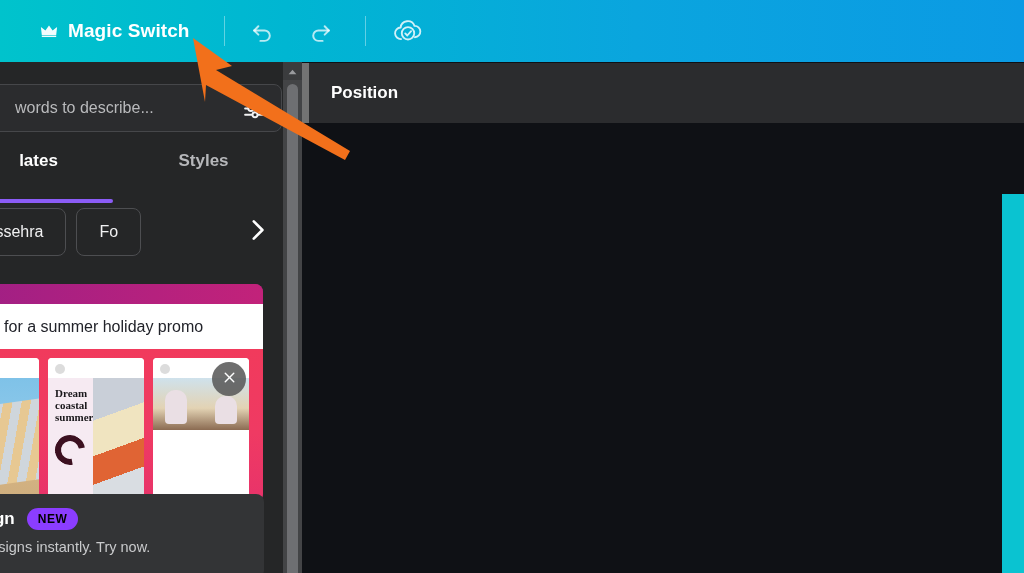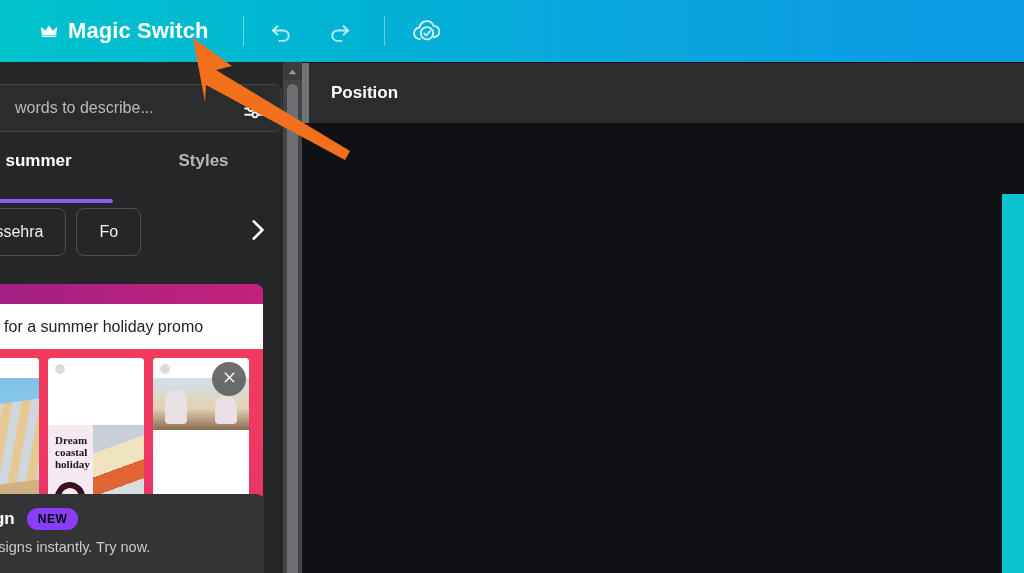--- a/index.html
+++ b/index.html
@@ -17,21 +17,21 @@
     background: linear-gradient(90deg, #00c3cc 0%, #00b6d2 28%, #0aa5de 62%, #0b9ae4 100%);
     display: flex; align-items: center;
   }
   .magic-btn {
     display: flex; align-items: center; gap: 10px;
     margin-left: 34px; height: 40px; padding: 0 6px;
     cursor: pointer;
   }
   .crown-ico { width: 18px; height: 14px; display: block; }
   .magic-label {
-    color: #ffffff; font-size: 22px; font-weight: bold;
+    color: #ffffff; font-size: 19px; font-weight: bold;
     letter-spacing: 0.1px; white-space: nowrap;
   }
   .tb-div { width: 1px; height: 30px; background: rgba(255,255,255,0.38); }
   .tb-div.d1 { margin-left: 28px; }
   .tb-div.d2 { margin-left: 22px; }
   .tb-ico {
     width: 44px; height: 44px; display: flex; align-items: center; justify-content: center;
     cursor: pointer;
   }
   .tb-ico.u { margin-left: 16px; }
@@ -137,21 +137,21 @@
   .thumb-art { position: absolute; left: 0; top: 20px; right: 0; bottom: 0; }
 
   
   .t1 { background: linear-gradient(180deg,#7fc2e8 0%, #8ec9ea 40%, #d9b98a 41%, #cfae7e 100%); }
   .t1 .stripe {
     position: absolute; left: -10px; top: 26px; width: 140px; height: 80px;
     background: repeating-linear-gradient(108deg,#e7c892 0 9px,#cfd6dc 9px 18px);
     transform: rotate(-8deg);
   }
   
-  .t2 { background: #f6eaf2; display: flex; margin-top: 47px; }
+  .t2 { background: #f6eaf2; display: flex; }
   .t2 .txtcol { width: 47%; padding: 9px 0 0 7px; }
   .t2 .txtcol b {
     display: block; color: #19171a; font-size: 11px; line-height: 12px;
     font-family: "Liberation Serif", serif; font-weight: bold;
   }
   .t2 .ring {
     margin-top: 12px; width: 30px; height: 30px; border-radius: 50%;
     border: 6px solid #3c1020; border-right-color: transparent;
     transform: rotate(35deg);
   }
@@ -306,21 +306,21 @@
             <path d="M3 18 H21"></path>
           <circle cx="15.5" cy="6" r="2.4" fill="#252627"></circle>
           <circle cx="8.5" cy="12" r="2.4" fill="#252627"></circle>
           <circle cx="12.5" cy="18" r="2.4" fill="#252627"></circle>
         </svg>
       </span>
     </div>
 
     <div class="tabs">
       <div class="tab active">
-        <span>summer</span>
+        <span>lates</span>
       </div>
       <div class="tab">
         <span>Styles</span>
       </div>
     </div>
 
     <div class="chips">
       <div class="chip">
         <span>Dussehra</span>
       </div>
@@ -355,21 +355,21 @@
         </div>
 
         <div class="thumb">
           <div class="thumb-bar">
             <div class="thumb-dot"></div>
           </div>
           <div class="thumb-art t2">
             <div class="txtcol">
               <b>Dream</b>
               <b>coastal</b>
-              <b>holiday</b>
+              <b>summer</b>
               <div class="ring"></div>
             </div>
             <div class="photo"></div>
           </div>
         </div>
 
         <div class="thumb">
           <div class="thumb-bar">
             <div class="thumb-dot"></div>
           </div>

